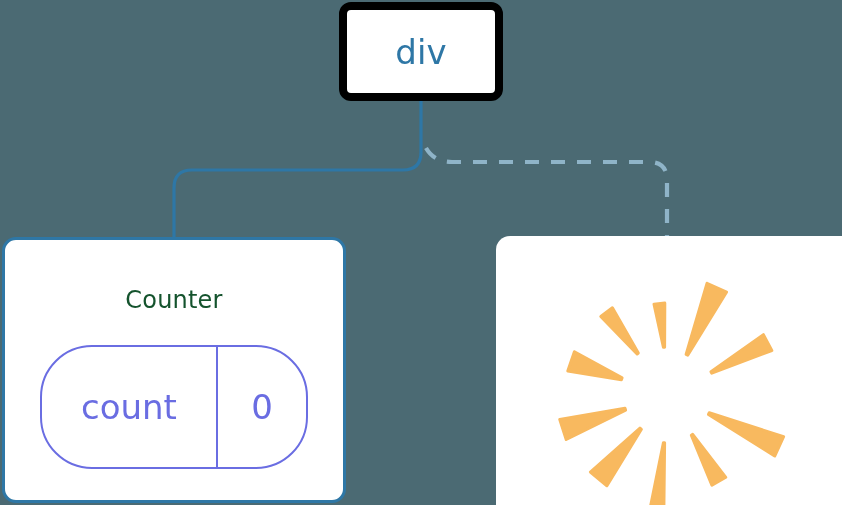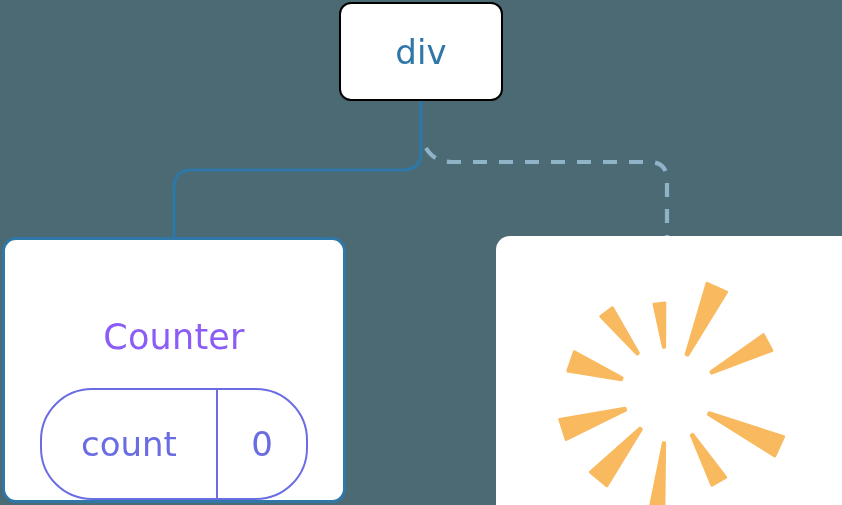--- a/index.html
+++ b/index.html
@@ -31,21 +31,21 @@
   .node {
     position: absolute;
     background: #ffffff;
     box-sizing: border-box;
   }
   #node-div {
     left: 339px;
     top: 2px;
     width: 164px;
     height: 99px;
-    border: 2px solid #000000;
+    border: 8px solid #000000;
     border-radius: 12px;
     display: flex;
     align-items: center;
     justify-content: center;
   }
   #node-div .node-title {
     color: #2e77a6;
     font-size: 34px;
     line-height: 1;
     letter-spacing: 0.2px;
@@ -55,24 +55,24 @@
     top: 237px;
     width: 344px;
     height: 266px;
     border: 3px solid #2e77a6;
     border-radius: 14px;
     display: flex;
     flex-direction: column;
     align-items: center;
   }
   #node-counter .node-title {
-    color: #8b5cf6;
-    font-size: 35px;
+    color: #14532d;
+    font-size: 24px;
     line-height: 1;
-    margin-top: 80px;
+    margin-top: 48px;
     letter-spacing: 0.2px;
   }
   
   #state-pill {
     position: relative;
     margin-top: 33px;
     width: 268px;
     height: 124px;
     border: 2.5px solid #6a6de2;
     border-radius: 52px;

